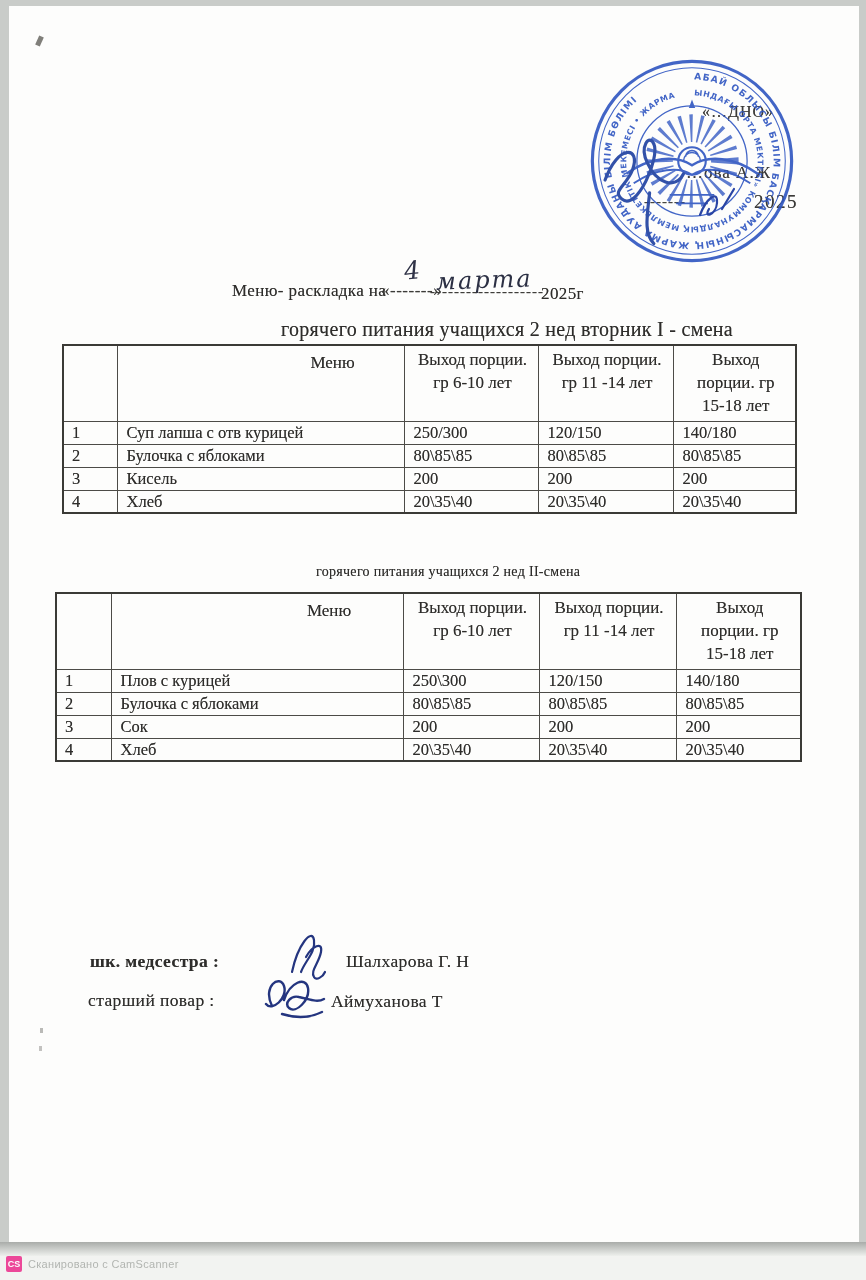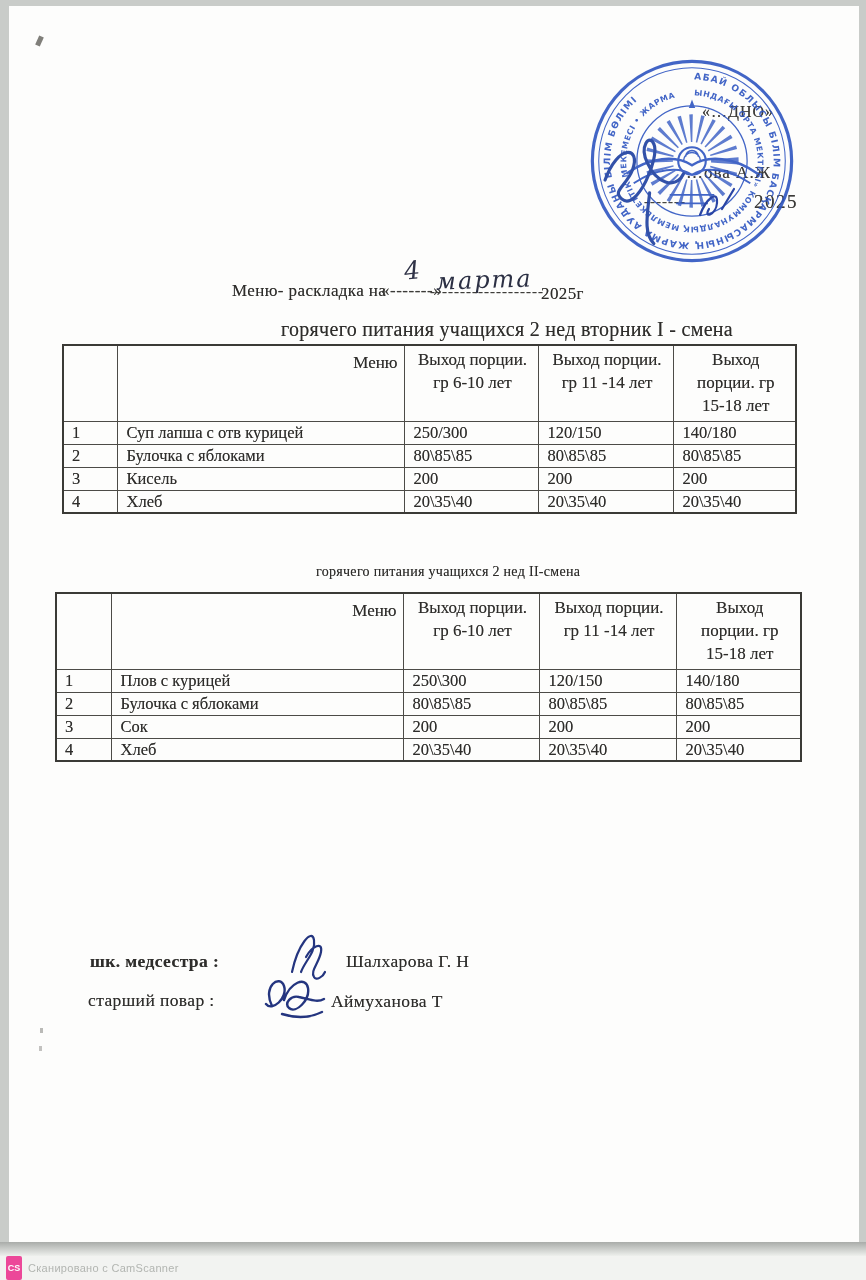--- a/index.html
+++ b/index.html
@@ -49,35 +49,35 @@
     background:transparent; }
   #table1 { left:62px; top:344px; width:733px; }
   #table2 { left:55px; top:592px; width:745px; }
   .menu-table th, .menu-table td {
     border:1.4px solid #4c4b47; font-weight:normal; vertical-align:middle;
     overflow:hidden;
   }
   .menu-table { border:2.2px solid #3b3a36; }
   .menu-table th { height:66px; font-size:17px; text-align:center;
     padding:3px 6px 3px 9px; white-space:pre-line; vertical-align:top; line-height:1.35; }
-  .menu-table th.menu-th { text-align:right; padding-left:150px; vertical-align:top; padding-top:6px; }
+  .menu-table th.menu-th { text-align:center; padding-left:150px; vertical-align:top; padding-top:6px; }
   .menu-table td { height:23px; font-size:16.5px; padding:0 6px 0 9px; }
   .menu-table td.num { padding-left:8px; }
 
   
   .sig-label { font-size:17.5px; letter-spacing:.4px; }
   .sig-name  { font-size:17.5px; letter-spacing:.4px; }
   .sig1-label { left:90px;  top:951px;font-weight:bold; }
   .sig1-name  { left:346px; top:951px; }
   .sig2-label { left:88px;  top:990px; }
   .sig2-name  { left:331px; top:991px; }
 
   
   .watermark { position:absolute; left:6px; top:1256px; display:flex; align-items:center; gap:6px; }
-  .wm-badge { width:16px; height:24px; background:#ec4899; color:#fdfdfc; font-family:"Liberation Sans",sans-serif;
+  .wm-badge { width:16px; height:16px; background:#ec4899; color:#fdfdfc; font-family:"Liberation Sans",sans-serif;
     font-size:9px; font-weight:bold; display:flex; align-items:center; justify-content:center; border-radius:2px; }
   .wm-text { font-family:"Liberation Sans",sans-serif; font-size:11px; color:#b2b5b1; letter-spacing:.3px; }
   .speck { position:absolute; background:#55544f; }
   .speck1 { left:37px; top:36px; width:5px; height:10px; transform:rotate(24deg); opacity:.75; }
   .speck2 { left:40px; top:1028px; width:3px; height:5px; opacity:.4; }
   .speck3 { left:39px; top:1046px; width:3px; height:5px; opacity:.35; }
 </style>
 </head>
 <body>
 

